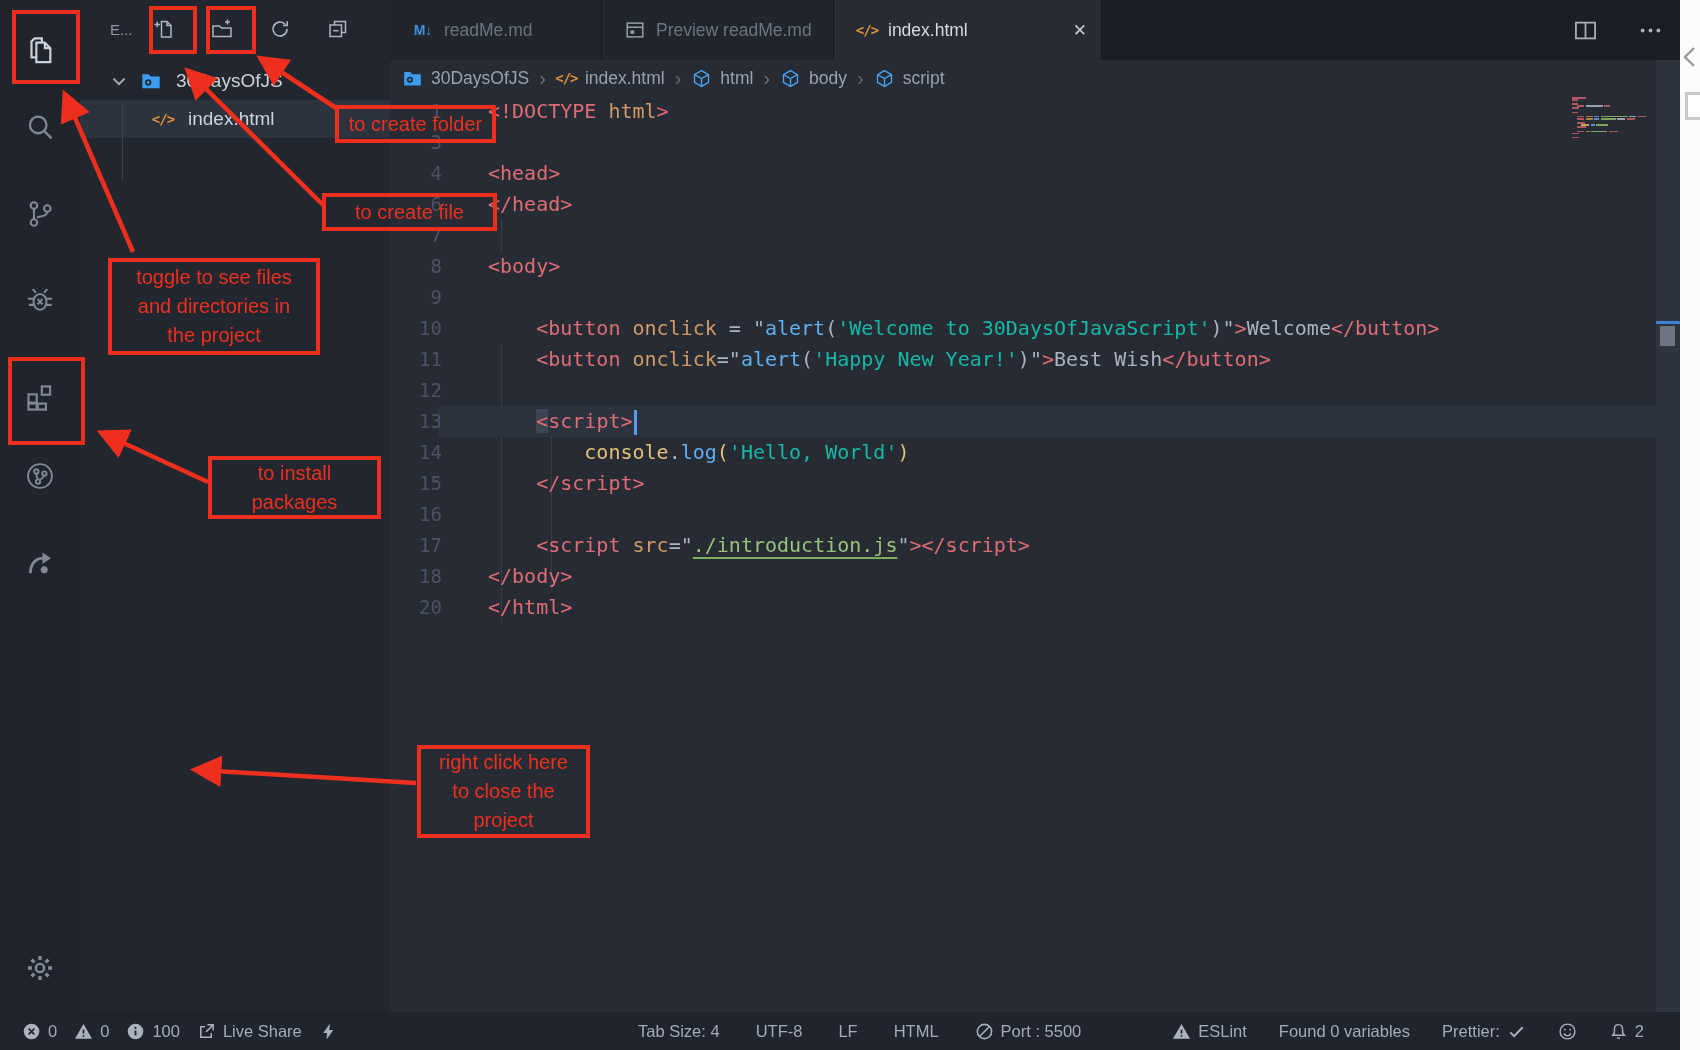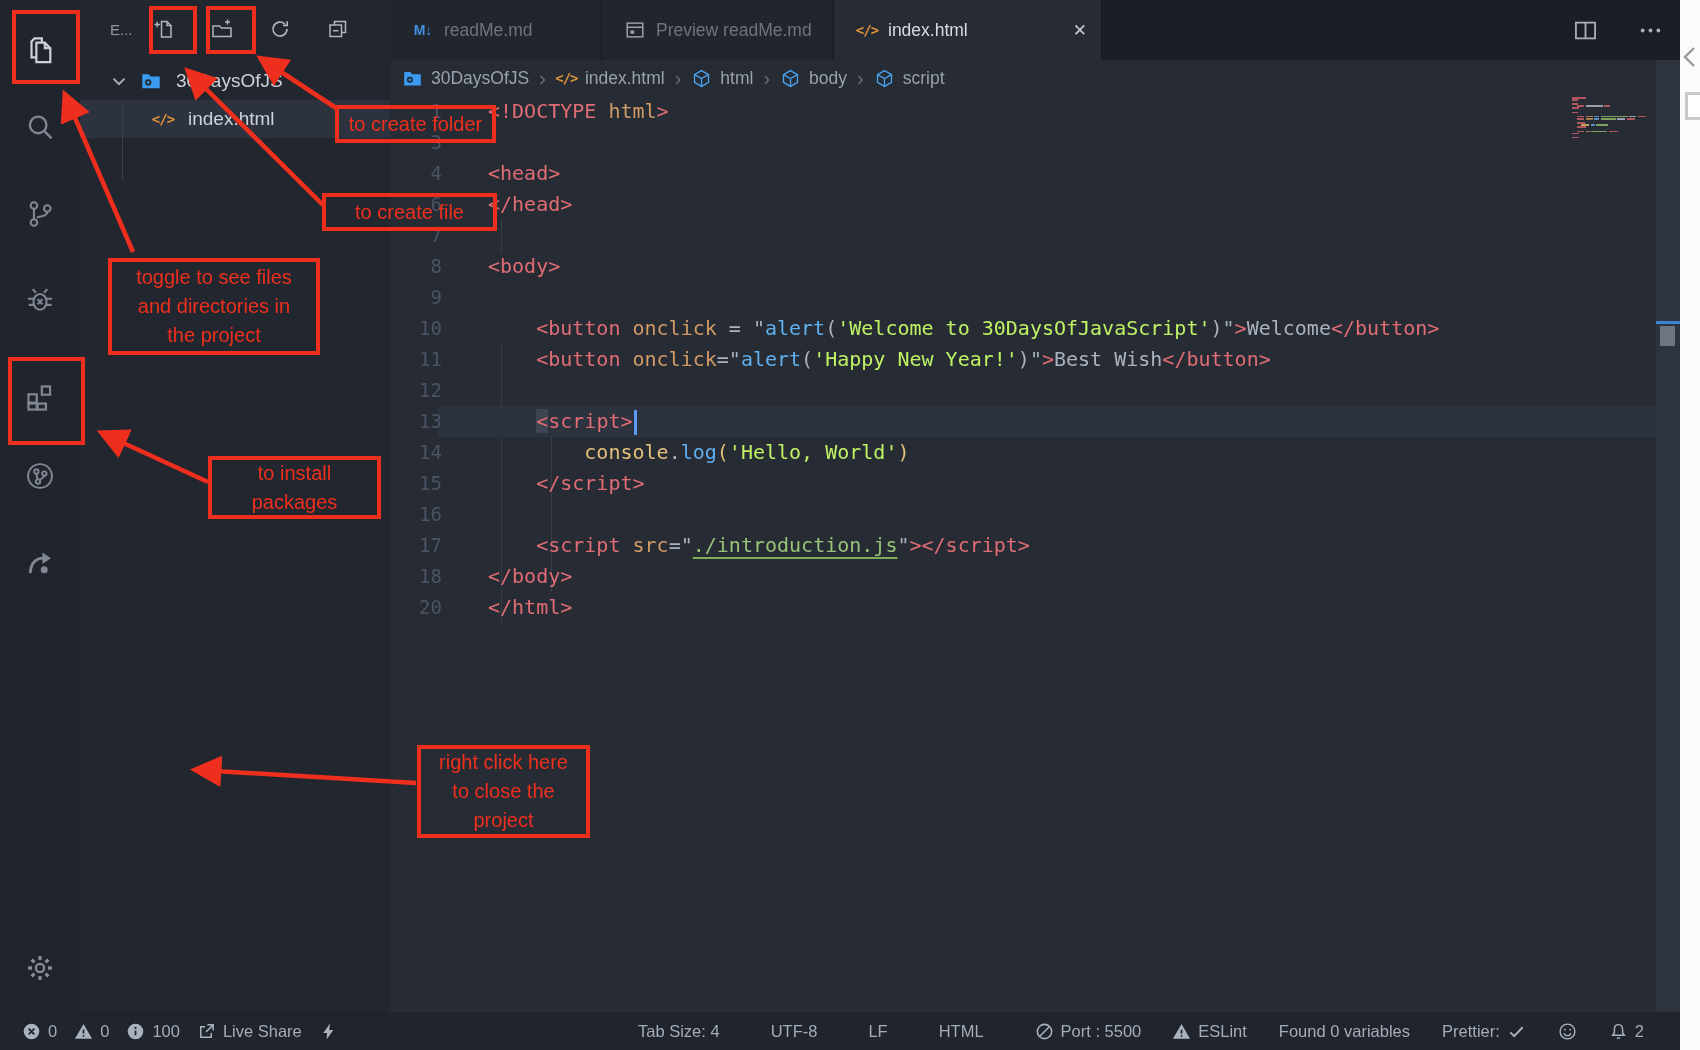--- a/index.html
+++ b/index.html
@@ -50,21 +50,21 @@
   .breadcrumb{position:absolute;left:0;top:60px;width:100%;height:36px;display:flex;align-items:center;padding-left:12px;gap:9px;font-size:17.5px;color:#99a1ad;}
   .bc-item{display:flex;align-items:center;gap:8px;cursor:pointer;}
   .bc-item .icon{width:21px;height:21px;}
   .bc-sep{color:#68707c;font-size:20px;margin:0 1px;}
 
   
   .code{position:absolute;left:0;top:96px;width:1266px;font-family:"DejaVu Sans Mono",monospace;font-size:20px;line-height:31px;}
   .cl{position:relative;height:31px;white-space:pre;z-index:1;}
   .cl .gut{display:inline-block;width:52px;text-align:right;margin-right:46px;color:#4b5364;font-size:19px;}
   .cl.hl::before{content:'';position:absolute;left:48px;right:0;top:0;bottom:0;background:#2c323e;z-index:-1;}
-  .tok-tag{color:#e06c75}.tok-attr{color:#d19a66}.tok-str{color:#bef264}.tok-fn{color:#61afef}
+  .tok-tag{color:#e06c75}.tok-attr{color:#d19a66}.tok-str{color:#14b8a6}.tok-fn{color:#61afef}
   .tok-obj{color:#e5c07b}.tok-punc{color:#abb2bf}.tok-txt{color:#abb2bf}
   .tok-taghl{color:#e06c75;background:#3d4452;}
   .tok-link{color:#98c379;text-decoration:underline;text-decoration-color:#7fae5a;text-decoration-thickness:2px;text-underline-offset:5px;}
   .tok-cursor{display:inline-block;width:3px;height:25px;background:#5a9bf6;vertical-align:middle;margin-left:1px;}
   .iguide{position:absolute;width:1px;background:#373d47;z-index:0;}
   .ig1{left:111px;top:220px;height:33px;}
   .ig2{left:111px;top:344px;height:279px;}
   .ig3{left:161px;top:437px;height:155px;}
 
   
@@ -74,21 +74,21 @@
   .mm-t{background:#b0565e}.mm-a{background:#a87b4a}.mm-s{background:#7da25e}
   .mm-f{background:#5b8fc4}.mm-o{background:#bfa15c}.mm-x{background:#9aa0ab}
   .vscroll{position:absolute;left:1266px;top:60px;width:24px;height:952px;background:#2e343e;cursor:pointer;}
   .ruler-cursor{position:absolute;left:0;top:261px;width:100%;height:3px;background:#3e82d8;}
   .vthumb{position:absolute;left:4px;top:266px;width:15px;height:20px;background:#6e7582;cursor:grab;}
 
   
   .status-bar{position:absolute;left:0;top:1012px;width:1680px;height:38px;background:#20242c;color:#a4acba;font-size:16.5px;z-index:10;}
   .sb-group{position:absolute;top:0;height:38px;display:flex;align-items:center;}
   .sb-left{left:22px;gap:17px;}
-  .sb-center{left:638px;gap:51px;}
+  .sb-center{left:638px;gap:36px;}
   .sb-right{right:36px;gap:32px;}
   .sb-item{display:flex;align-items:center;gap:7px;cursor:pointer;white-space:nowrap;}
   .sb-item .icon{width:19px;height:19px;}
 
   
   .white-strip{position:absolute;left:1680px;top:0;width:20px;height:1050px;background:#fbfbfb;z-index:20;}
   .edge-chev{position:absolute;left:2px;top:46px;width:16px;height:22px;color:#9a9a9a;}
   .edge-square{position:absolute;left:5px;top:92px;width:22px;height:28px;border:3px solid #c9c9c9;background:#fff;}
 
   

